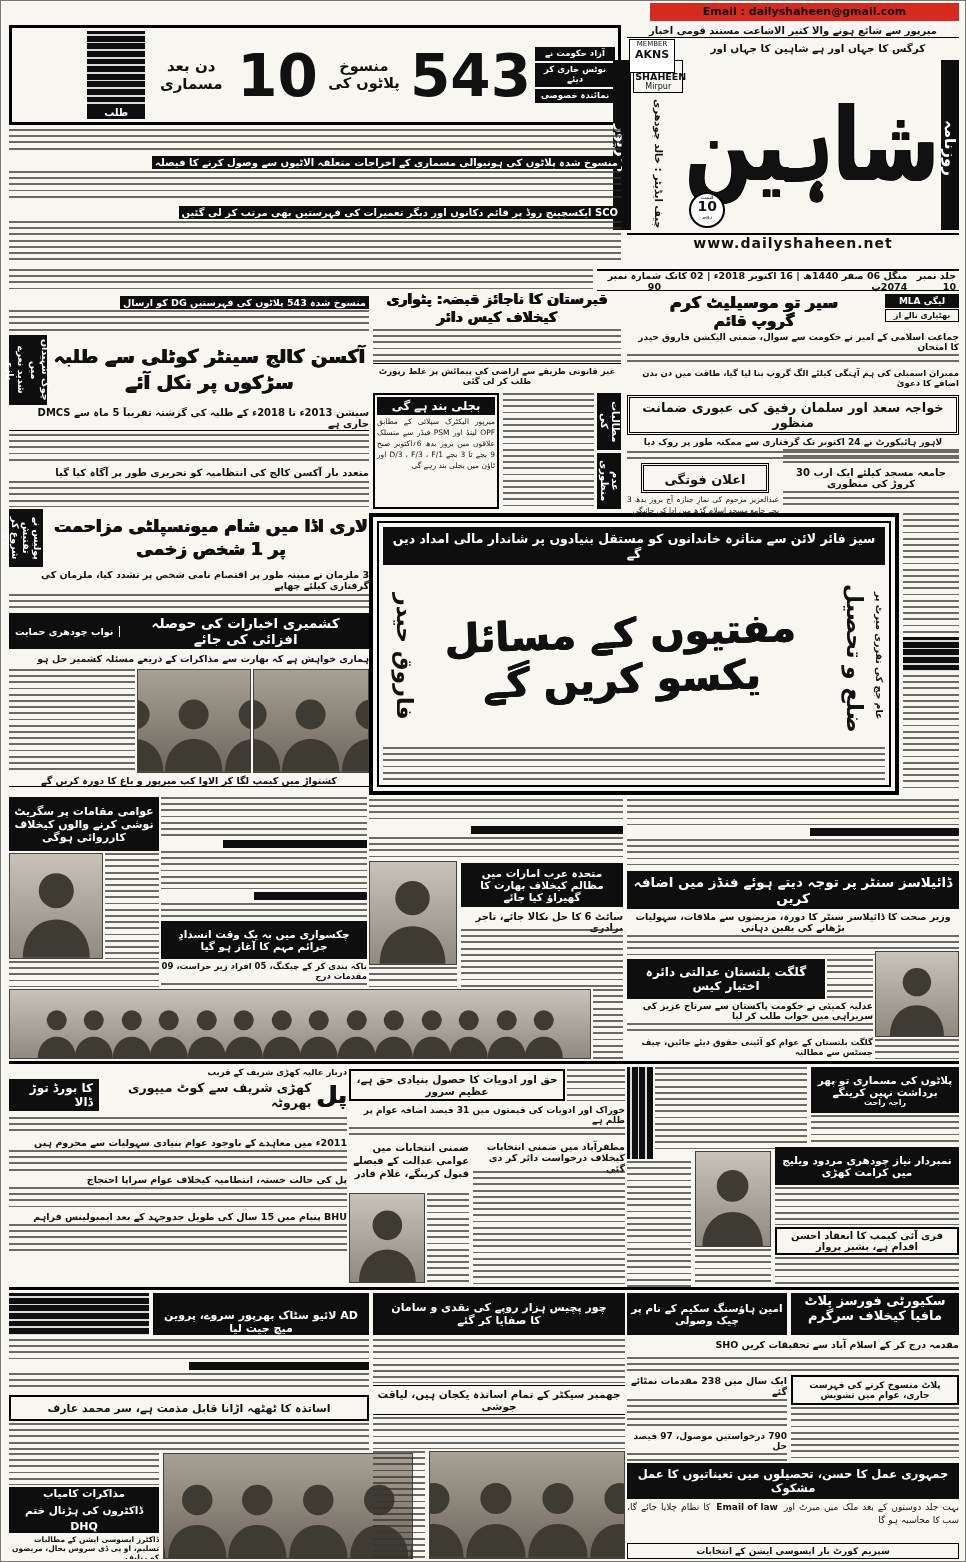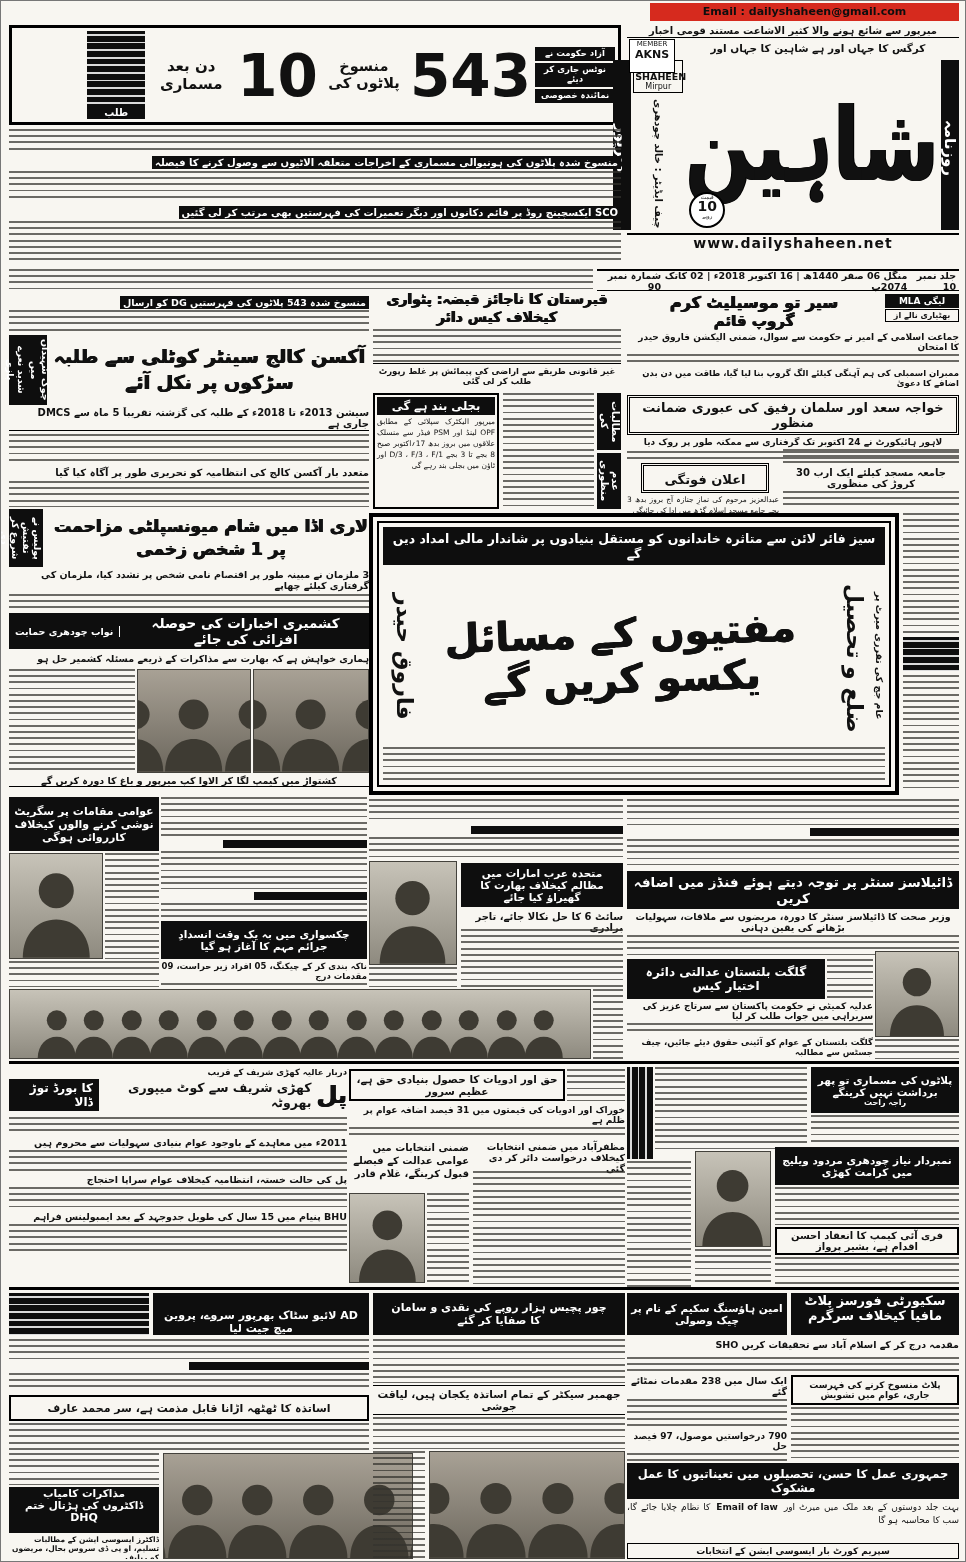--- a/index.html
+++ b/index.html
@@ -110,21 +110,21 @@
   </div>
 
   <div class="abs" style="left:372px;top:290px;width:248px;height:100px;overflow:hidden">
     <div class="b c out" style="font-size:14px;line-height:1.25">قبرستان کا ناجائز قبضہ: پٹواری کیخلاف کیس دائر</div>
     <div class="ft" style="height:34px;margin-top:3px"></div>
     <div class="b c" style="font-size:8.5px;border-top:1px solid #000;padding-top:2px">غیر قانونی طریقے سے اراضی کی پیمائش پر غلط رپورٹ طلب کر لی گئی</div>
   </div>
 
   <div class="abs bx" style="left:372px;top:392px;width:126px;height:116px;padding:2px">
     <div class="inv b c" style="font-size:11.5px;padding:2px 0">بجلی بند ہے گی</div>
-    <div class="smalltext" style="margin-top:2px">میرپور الیکٹرک سپلائی کے مطابق OPF لینڈ اور PSM فیڈر سے منسلک علاقوں میں بروز بدھ 17؍اکتوبر صبح 8 بجے تا 3 بجے D/3 ، F/3 ، F/1 اور ٹاؤن میں بجلی بند رہے گی</div>
+    <div class="smalltext" style="margin-top:2px">میرپور الیکٹرک سپلائی کے مطابق OPF لینڈ اور PSM فیڈر سے منسلک علاقوں میں بروز بدھ 6؍اکتوبر صبح 9 بجے تا 3 بجے D/3 ، F/3 ، F/1 اور ٹاؤن میں بجلی بند رہے گی</div>
   </div>
 
   <div class="abs" style="left:502px;top:392px;width:118px;height:116px;display:flex;gap:3px">
     <div style="width:24px;display:flex;flex-direction:column;gap:3px">
       <div class="inv vert b c" style="flex:1;font-size:10px">مطالبات کی</div>
       <div class="inv vert b c" style="flex:1;font-size:10px">عدم منظوری</div>
     </div>
     <div class="ft" style="flex:1"></div>
   </div>
 
@@ -460,21 +460,21 @@
   <div class="abs" style="left:8px;top:1338px;width:360px;height:54px;overflow:hidden">
     <div class="ft" style="height:20px"></div>
     <div class="ibar" style="width:50%"></div>
     <div class="ft" style="height:18px"></div>
   </div>
   <div class="abs hl-border b c" style="left:8px;top:1394px;width:360px;height:26px;font-size:11px;display:flex;align-items:center;justify-content:center">
     <span>اساتذہ کا ٹھٹھہ اڑانا قابل مذمت ہے، سر محمد عارف</span>
   </div>
   <div class="abs ft" style="left:8px;top:1422px;width:360px;height:28px"></div>
   <div class="abs ft" style="left:8px;top:1452px;width:150px;height:32px"></div>
-  <div class="abs inv c" style="left:8px;top:1486px;width:150px;height:46px;display:flex;flex-direction:column;justify-content:flex-start;padding:0 8px">
+  <div class="abs inv c" style="left:8px;top:1486px;width:150px;height:46px;display:flex;flex-direction:column;justify-content:space-between;padding:0 8px">
     <span class="b" style="font-size:10.5px">مذاکرات کامیاب</span>
     <span class="b" style="font-size:10.5px">ڈاکٹروں کی ہڑتال ختم</span>
     <span class="b" style="font-size:11px;direction:ltr">DHQ</span>
   </div>
   <div class="abs" style="left:8px;top:1534px;width:150px;height:24px;overflow:hidden">
     <div class="b" style="font-size:7.5px">ڈاکٹرز ایسوسی ایشن کے مطالبات تسلیم، او پی ڈی سروس بحال، مریضوں کو ریلیف</div>
   </div>
   <div class="abs photo dark" style="left:162px;top:1452px;width:250px;height:106px">
       <svg viewBox="0 0 24 30" preserveAspectRatio="xMidYMax meet">
         <circle cx="12" cy="9" r="5.5" fill="#3e3b33"></circle>

